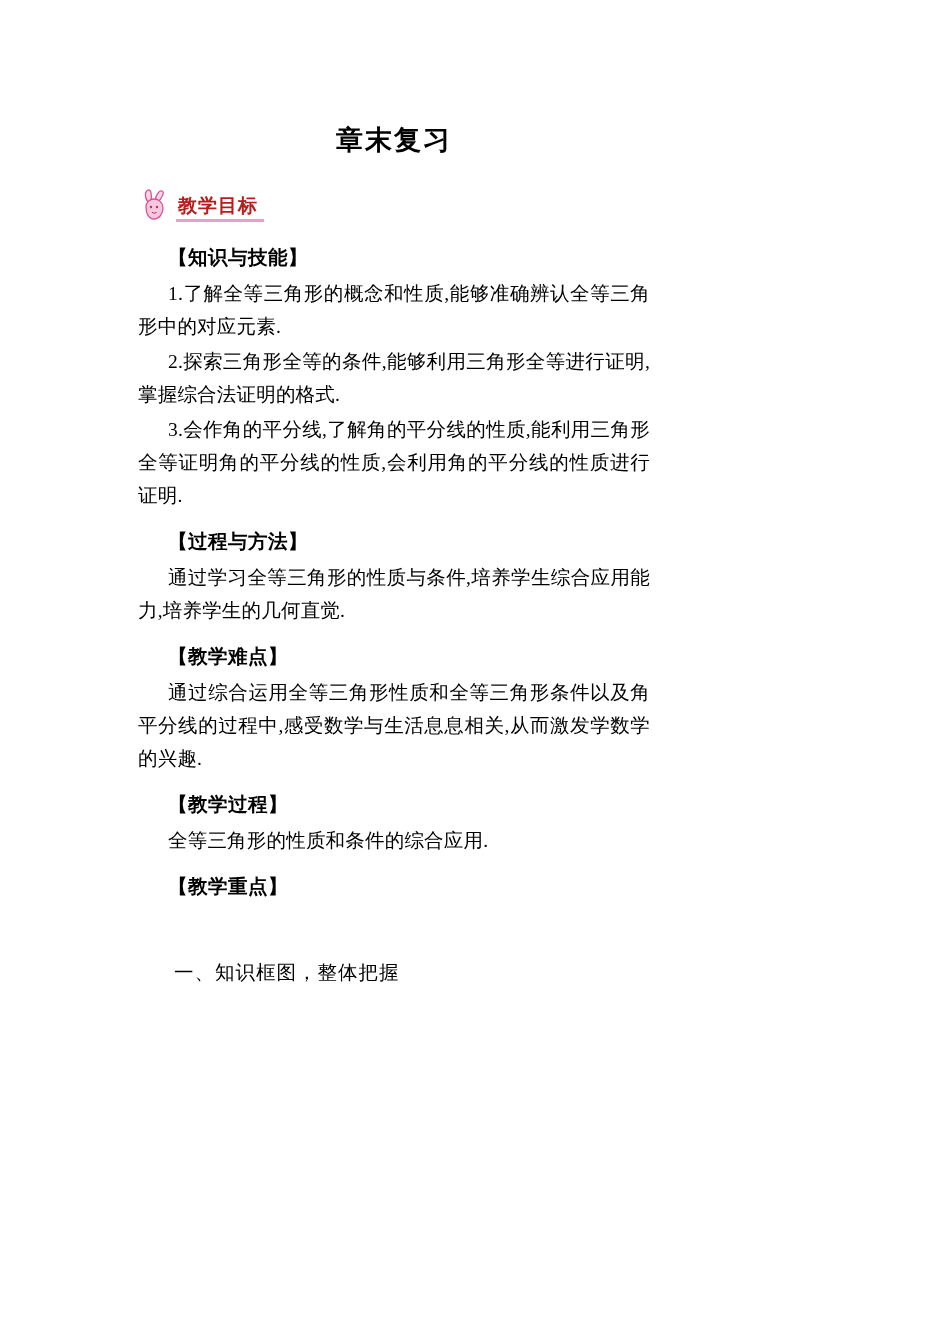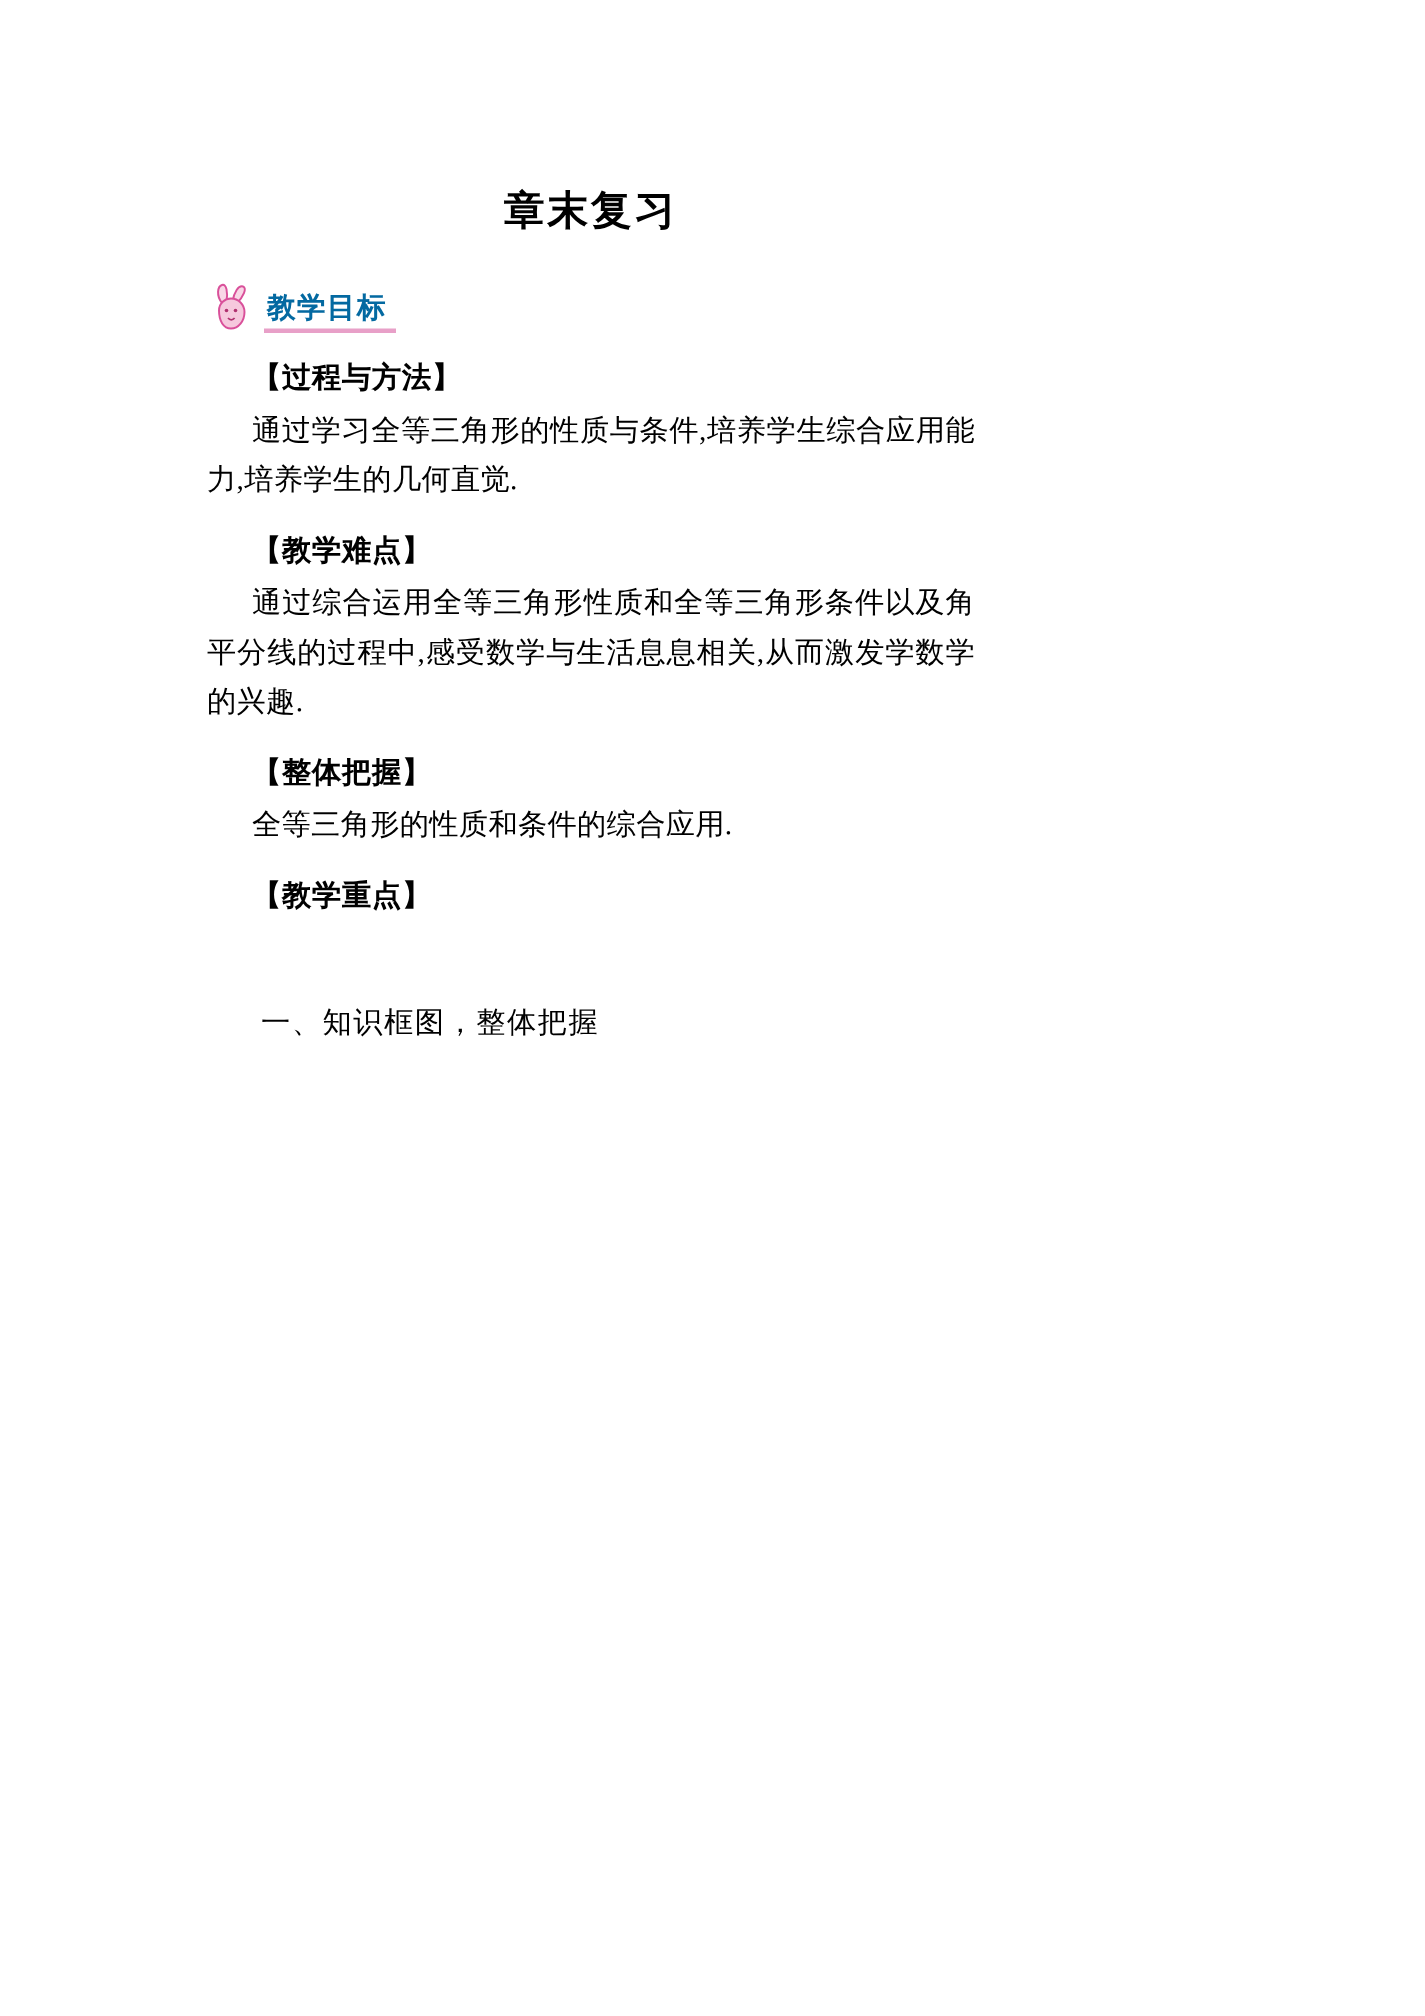--- a/index.html
+++ b/index.html
@@ -45,21 +45,21 @@
     height: 34px;
     position: relative;
     flex: 0 0 34px;
     margin-right: 4px;
   }
   .banner-label {
     position: relative;
     font-family: "DejaVu Sans", sans-serif;
     font-size: 19px;
     font-weight: bold;
-    color: #0369a1;
+    color: #b91c1c;
     letter-spacing: 1px;
     padding: 0 6px 3px 2px;
     border-bottom: 3px solid #e8a0c8;
     line-height: 22px;
   }
 
   .block {
     margin-top: 22px;
   }
   .head {
@@ -103,33 +103,39 @@
         <path d="M8 19 C8 14 12 11 16 11 C21 11 25 15 25 20 C25 26 21 31 16 31 C11 31 8 26 8 19 Z" fill="#f6c8dd" stroke="#d9509a" stroke-width="1.3"></path>
 
         <circle cx="13" cy="19" r="1.2" fill="#b0316f"></circle>
         <circle cx="19" cy="19" r="1.2" fill="#b0316f"></circle>
         <path d="M14 24 C15.2 25.6 17.2 25.6 18.4 24" fill="none" stroke="#b0316f" stroke-width="1.1"></path>
       </svg>
     </span>
     <span class="banner-label">教学目标</span>
   </div>
 
+  <div class="block">
+    <div class="head">【知识与技能】</div>
+    <p class="para">1.了解全等三角形的概念和性质,能够准确辨认全等三角形中的对应元素.</p>
+    <p class="para">2.探索三角形全等的条件,能够利用三角形全等进行证明,掌握综合法证明的格式.</p>
+    <p class="para">3.会作角的平分线,了解角的平分线的性质,能利用三角形全等证明角的平分线的性质,会利用角的平分线的性质进行证明.</p>
+  </div>
 
   <div>
     <div class="head">【过程与方法】</div>
     <p class="para">通过学习全等三角形的性质与条件,培养学生综合应用能力,培养学生的几何直觉.</p>
   </div>
 
   <div>
     <div class="head">【教学难点】</div>
     <p class="para">通过综合运用全等三角形性质和全等三角形条件以及角平分线的过程中,感受数学与生活息息相关,从而激发学数学的兴趣.</p>
   </div>
 
   <div>
-    <div class="head">【整体把握】</div>
+    <div class="head">【教学过程】</div>
     <p class="para">全等三角形的性质和条件的综合应用.</p>
   </div>
 
   <div>
     <div class="head">【教学重点】</div>
   </div>
 
 
   <p class="process-line">一、知识框图，整体把握</p>
 

